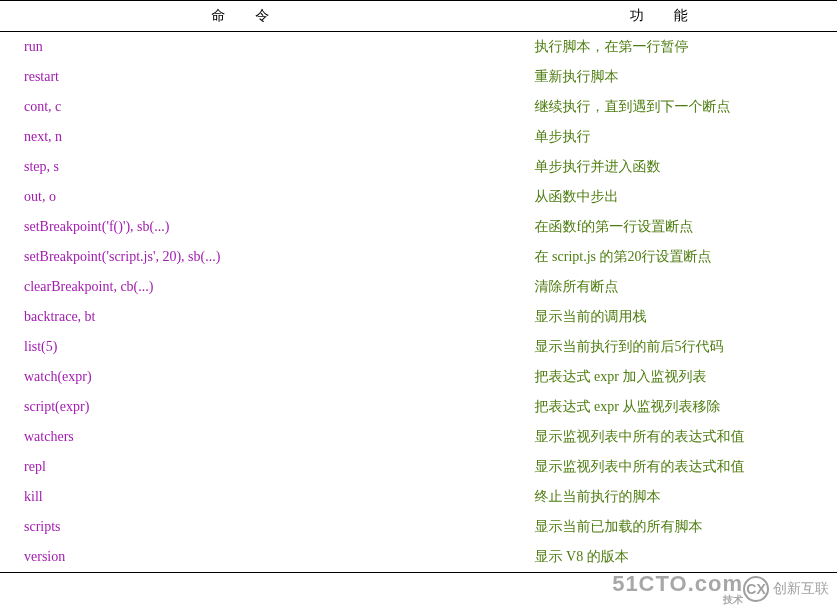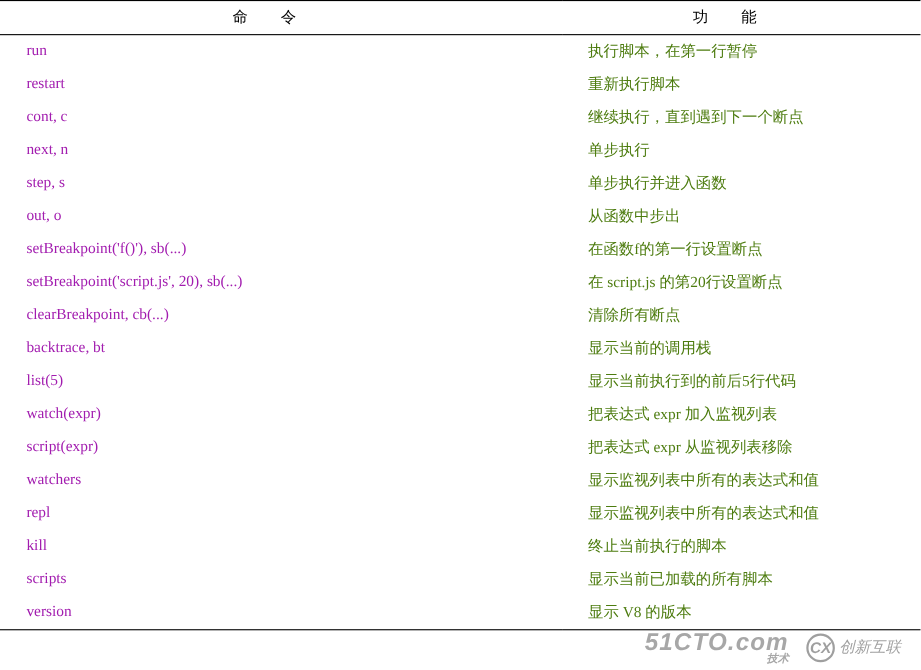--- a/index.html
+++ b/index.html
@@ -39,27 +39,26 @@
     color:#4d7c0f;
     font-size:14px;
   }
   td.cmd{
     font-family:Liberation Serif, serif;
     color:#a21caf;
     white-space:nowrap;
   }
   .wm-group{
     position:absolute;
-    right:18px;
+    right:8px;
     bottom:4px;
     display:flex;
     align-items:center;
-    gap:16px;
+    gap:0;
     pointer-events:none;
-    font-style:italic;
   }
   .wm-51cto{
     font-family:"Arial Black","Impact",sans-serif;
     font-weight:900;
     color:rgba(80,80,80,.5);
     line-height:1;
     text-align:right;
   }
   .wm-51cto .big{font-size:22px;letter-spacing:1px}
   .wm-51cto .small{font-size:10px}

